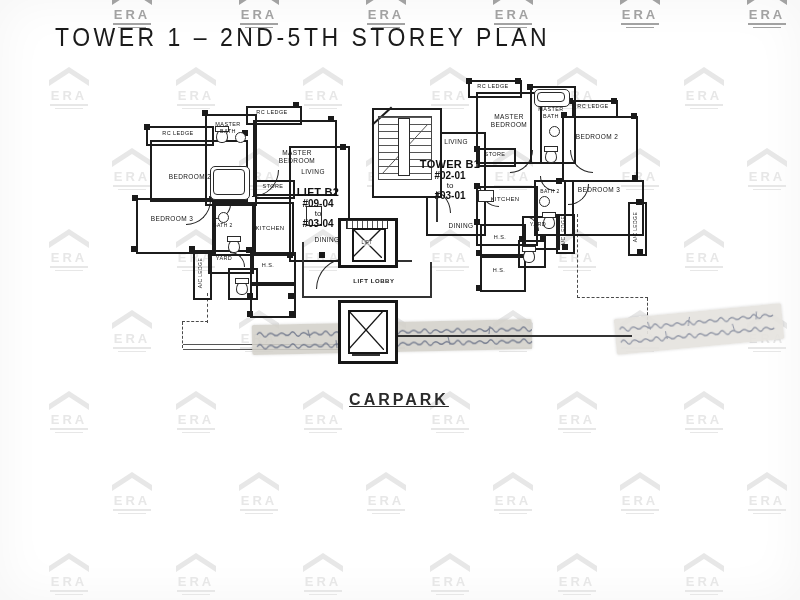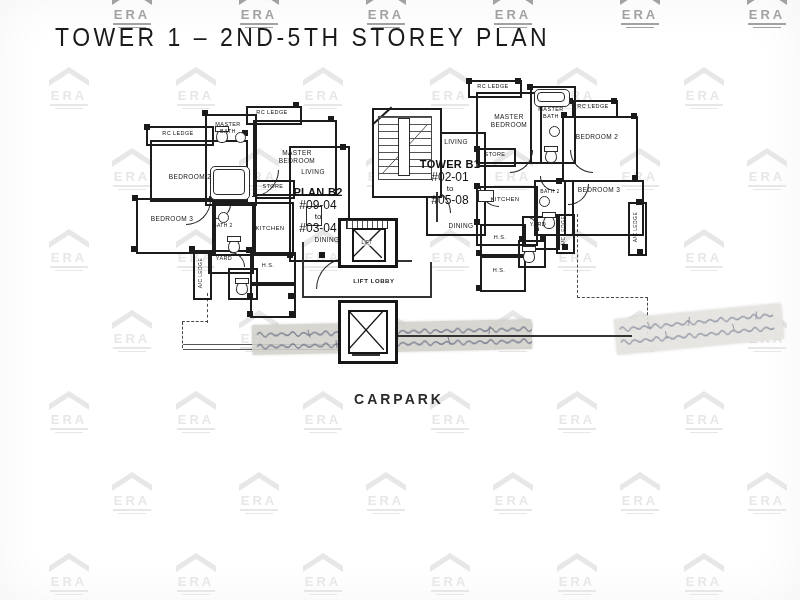--- a/index.html
+++ b/index.html
@@ -2,30 +2,30 @@
 <html><head>
 <meta charset="utf-8">
 <style>
   html,body{margin:0;padding:0;background:#ffffff;}
   #canvas{position:relative;width:800px;height:600px;background:#fff;overflow:hidden;
           font-family:"Liberation Sans",sans-serif;box-shadow:inset 0 0 50px rgba(0,0,0,.045);}
   .title{position:absolute;left:55px;top:22px;font-size:23px;letter-spacing:3.5px;
          font-weight:400;color:#1b1b1b;transform:scaleY(1.15);transform-origin:left top;
          white-space:nowrap;z-index:40;}
   .carpark{position:absolute;left:399px;top:391px;transform:translateX(-50%);
-           font-size:14px;letter-spacing:3px;font-weight:700;color:#2b2b2b;z-index:40;}
+           font-size:16px;letter-spacing:3px;font-weight:700;color:#2b2b2b;z-index:40;text-decoration:underline;}
   .room{position:absolute;border:2px solid #1c1c1c;z-index:10;}
   .xrect{position:absolute;border:2px solid #1c1c1c;z-index:10;}
   .lbl{position:absolute;transform:translate(-50%,-50%);text-align:center;color:#141414;
        line-height:1.3;letter-spacing:.4px;font-weight:400;z-index:30;}
   .lbl.nowrap{white-space:nowrap;}
   .lbl.vert{writing-mode:vertical-rl;transform:translate(-50%,-50%) rotate(180deg);white-space:nowrap;}
   .typeblock{position:absolute;transform:translateX(-50%);text-align:center;color:#111;z-index:30;}
   .typeblock .tn{font-size:11px;font-weight:700;letter-spacing:.3px;}
-  .typeblock .tr{font-size:12px;font-weight:400;}
+  .typeblock .tr{font-size:10px;font-weight:700;}
   .typeblock .tw{font-size:8px;font-weight:400;}
   .col{position:absolute;background:#1a1a1a;z-index:12;}
   .line{position:absolute;background:#333;z-index:11;}
   .dbl{position:absolute;border-top:1px solid #555;border-bottom:1px solid #555;background:transparent;z-index:5;}
   .dash-v{position:absolute;width:0;border-left:1px dashed #4a4a4a;z-index:5;}
   .dash-h{position:absolute;height:0;border-top:1px dashed #4a4a4a;z-index:5;}
   .arc{position:absolute;z-index:9;}
   .fix{position:absolute;border:1px solid #2a2a2a;background:#fff;z-index:13;}
   .wm{position:absolute;display:flex;flex-direction:column;align-items:center;z-index:1;}
   .wm .brand{font-weight:700;font-size:13px;letter-spacing:3px;margin-top:0px;line-height:1;}
@@ -471,21 +471,21 @@
       <div class="lbl nowrap" style="left: 223px; top: 225px; font-size: 5px;">BATH 2</div>
       <div class="room" style="left: 252px; top: 202px; width: 38px; height: 50px;"></div>
       <div class="lbl nowrap" style="left: 270px; top: 229px; font-size: 6px;">KITCHEN</div>
       <div class="room" style="left: 208px; top: 250px; width: 42px; height: 20px;"></div>
       <div class="lbl nowrap" style="left: 224px; top: 259px; font-size: 5.5px;">YARD</div>
       <div class="room" style="left: 193px; top: 250px; width: 15px; height: 46px;"></div>
       <div class="lbl vert" style="left: 200px; top: 273px; font-size: 5px;">A/C LEDGE</div>
       <div class="room" style="left: 250px; top: 252px; width: 42px; height: 30px;"></div>
       <div class="lbl nowrap" style="left: 268px; top: 266px; font-size: 5.5px;">H.S.</div>
       <div class="typeblock" style="left: 318px; top: 186px;">
-        <div class="tn">PLAN B2</div>
+        <div class="tn">LIFT B2</div>
         <div class="tr">#09-04</div>
         <div class="tw">to</div>
         <div class="tr">#03-04</div>
       </div>
       <div class="room" style="left: 468px; top: 80px; width: 50px; height: 14px;"></div>
       <div class="lbl nowrap" style="left: 493px; top: 87px; font-size: 5.5px;">RC LEDGE</div>
       <div class="room" style="left: 572px; top: 100px; width: 42px; height: 14px;"></div>
       <div class="lbl nowrap" style="left: 593px; top: 107px; font-size: 5.5px;">RC LEDGE</div>
       <div class="room" style="left: 476px; top: 92px; width: 62px; height: 68px;"></div>
       <div class="lbl" style="left: 509px; top: 121px; font-size: 6.5px; width: 48px;">MASTER BEDROOM</div>
@@ -511,21 +511,21 @@
       <div class="room" style="left: 628px; top: 202px; width: 15px; height: 50px;"></div>
       <div class="lbl vert" style="left: 635px; top: 227px; font-size: 5px;">A/C LEDGE</div>
       <div class="room" style="left: 480px; top: 224px; width: 42px; height: 28px;"></div>
       <div class="lbl nowrap" style="left: 500px; top: 238px; font-size: 5.5px;">H.S.</div>
       <div class="room" style="left: 480px; top: 256px; width: 42px; height: 32px;"></div>
       <div class="lbl nowrap" style="left: 499px; top: 271px; font-size: 5.5px;">H.S.</div>
       <div class="typeblock" style="left: 450px; top: 158px;">
         <div class="tn">TOWER B1</div>
         <div class="tr">#02-01</div>
         <div class="tw">to</div>
-        <div class="tr">#05-08</div>
+        <div class="tr">#03-01</div>
       </div>
       <div class="xrect" style="left: 228px; top: 268px; width: 26px; height: 28px;"></div>
       <div class="xrect" style="left: 250px; top: 282px; width: 42px; height: 32px;"></div>
       <div class="xrect" style="left: 518px; top: 240px; width: 24px; height: 24px;"></div>
       <div class="col" style="left: 144px; top: 124px; width: 6px; height: 6px;"></div>
       <div class="col" style="left: 202px; top: 110px; width: 6px; height: 6px;"></div>
       <div class="col" style="left: 242px; top: 130px; width: 6px; height: 6px;"></div>
       <div class="col" style="left: 293px; top: 102px; width: 6px; height: 6px;"></div>
       <div class="col" style="left: 328px; top: 116px; width: 6px; height: 6px;"></div>
       <div class="col" style="left: 340px; top: 144px; width: 6px; height: 6px;"></div>

